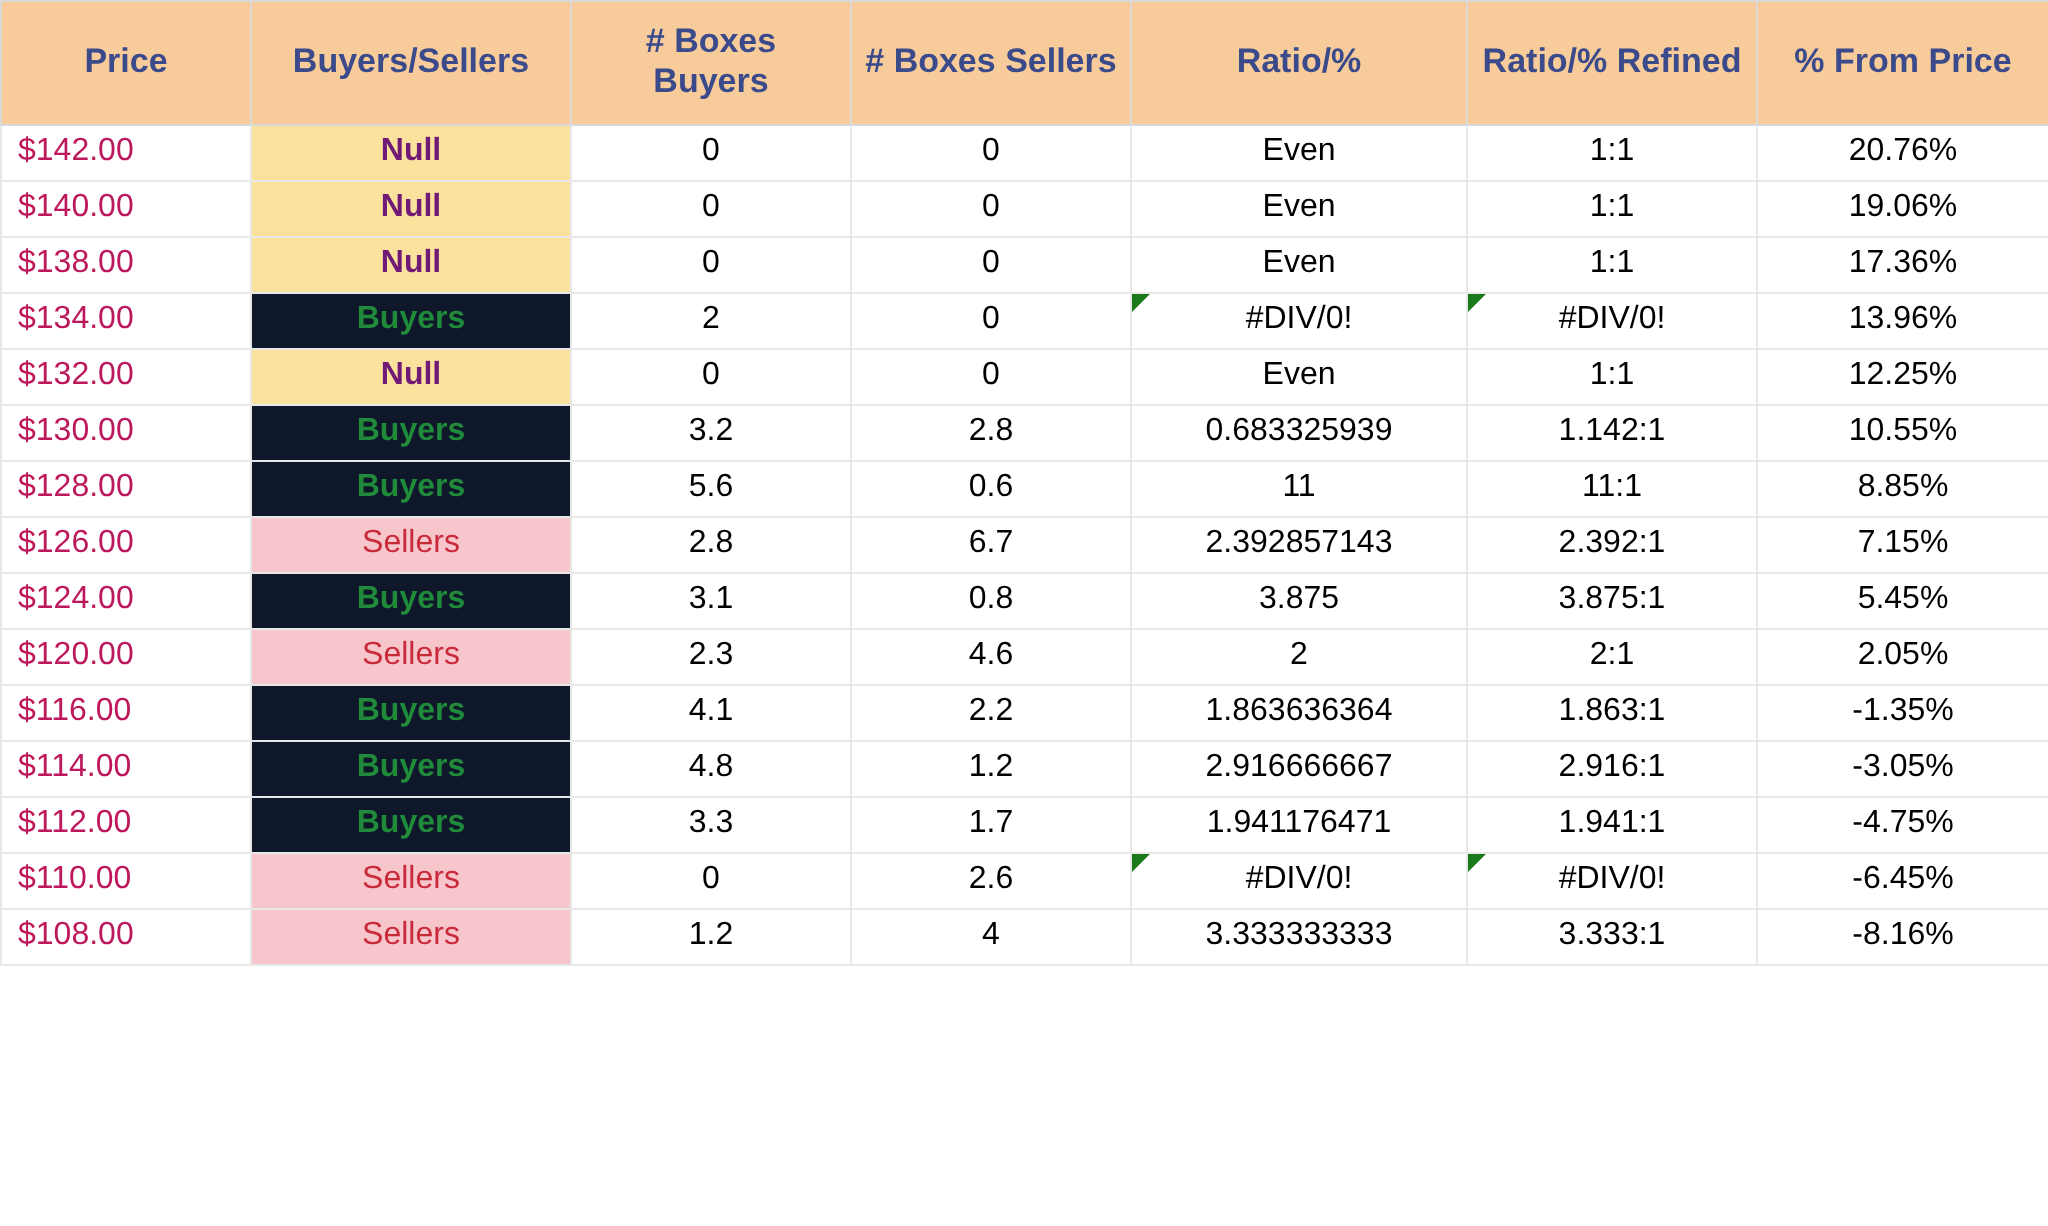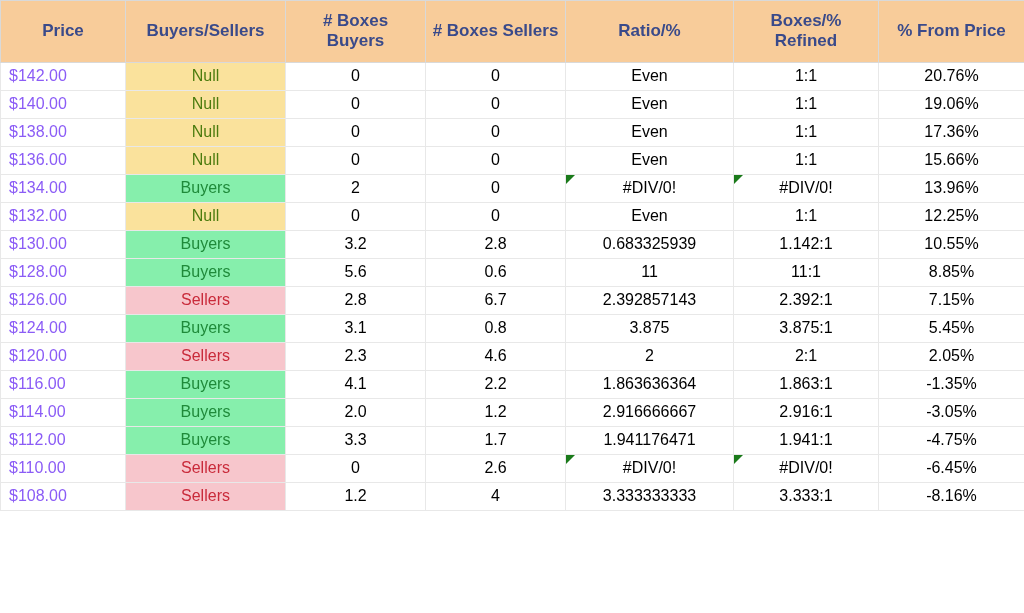--- a/index.html
+++ b/index.html
@@ -29,24 +29,24 @@
     td {
       border: 1px solid #e8e8e8;
       padding: 3px 8px;
       font-size: 16px;
       text-align: center;
       height: 28px;
       position: relative;
     }
     td.price {
       text-align: left;
-      color: #8b5cf6;
-    }
-    td.null-cell { background: #fae29c; color: #4d7c0f; font-weight: 400; margin-left: 18px; }
-    td.buyers-cell { background: #86efac; color: #1f8a3a; font-weight: 400; }
+      color: #be185d;
+    }
+    td.null-cell { background: #fae29c; color: #701a75; font-weight: 700; margin-left: 18px; }
+    td.buyers-cell { background: #0f172a; color: #1f8a3a; font-weight: 700; }
     td.sellers-cell { background: #f7c6cc; color: #c92a3a; font-weight: 500; margin-top: 47px; }
     .err-tri {
       position: absolute;
       top: 0;
       left: 0;
       width: 0;
       height: 0;
       border-top: 9px solid #1a7a1a;
       border-right: 9px solid transparent;
     }
@@ -71,21 +71,21 @@
       <col class="c6">
       <col class="c7">
   </colgroup>
   <thead>
     <tr>
       <th>Price</th>
       <th>Buyers/Sellers</th>
       <th># Boxes Buyers</th>
       <th># Boxes Sellers</th>
       <th>Ratio/%</th>
-      <th>Boxes/% Refined</th>
+      <th>Ratio/% Refined</th>
       <th>% From Price</th>
     </tr>
   </thead>
   <tbody id="tbody">
       <tr>
         <td class="price">$142.00</td>
         <td class="null-cell">Null</td>
         <td>0</td>
         <td>0</td>
         <td>Even</td>
@@ -102,29 +102,20 @@
         <td>19.06%</td>
       </tr>
       <tr>
         <td class="price">$138.00</td>
         <td class="null-cell">Null</td>
         <td>0</td>
         <td>0</td>
         <td>Even</td>
         <td>1:1</td>
         <td>17.36%</td>
-      </tr>
-      <tr>
-        <td class="price">$136.00</td>
-        <td class="null-cell">Null</td>
-        <td>0</td>
-        <td>0</td>
-        <td>Even</td>
-        <td>1:1</td>
-        <td>15.66%</td>
       </tr>
       <tr>
         <td class="price">$134.00</td>
         <td class="buyers-cell">Buyers</td>
         <td>2</td>
         <td>0</td>
         <td><span class="err-tri"></span>#DIV/0!</td>
         <td><span class="err-tri"></span>#DIV/0!</td>
         <td>13.96%</td>
       </tr>
@@ -187,21 +178,21 @@
         <td class="buyers-cell">Buyers</td>
         <td>4.1</td>
         <td>2.2</td>
         <td>1.863636364</td>
         <td>1.863:1</td>
         <td>-1.35%</td>
       </tr>
       <tr>
         <td class="price">$114.00</td>
         <td class="buyers-cell">Buyers</td>
-        <td>2.0</td>
+        <td>4.8</td>
         <td>1.2</td>
         <td>2.916666667</td>
         <td>2.916:1</td>
         <td>-3.05%</td>
       </tr>
       <tr>
         <td class="price">$112.00</td>
         <td class="buyers-cell">Buyers</td>
         <td>3.3</td>
         <td>1.7</td>

